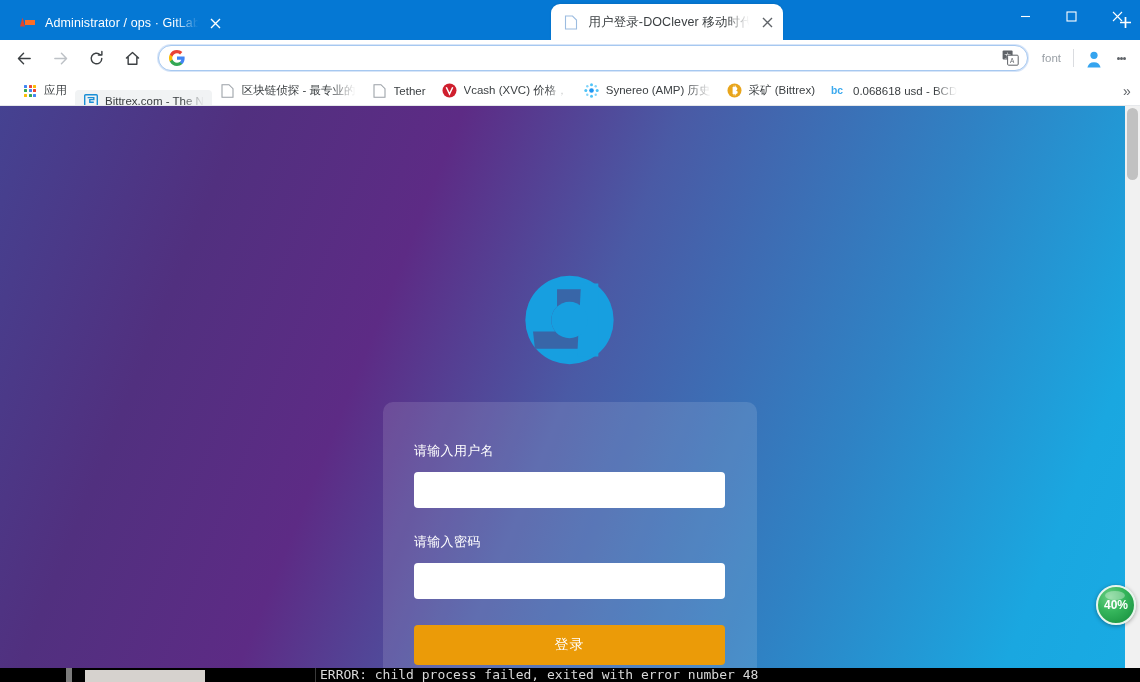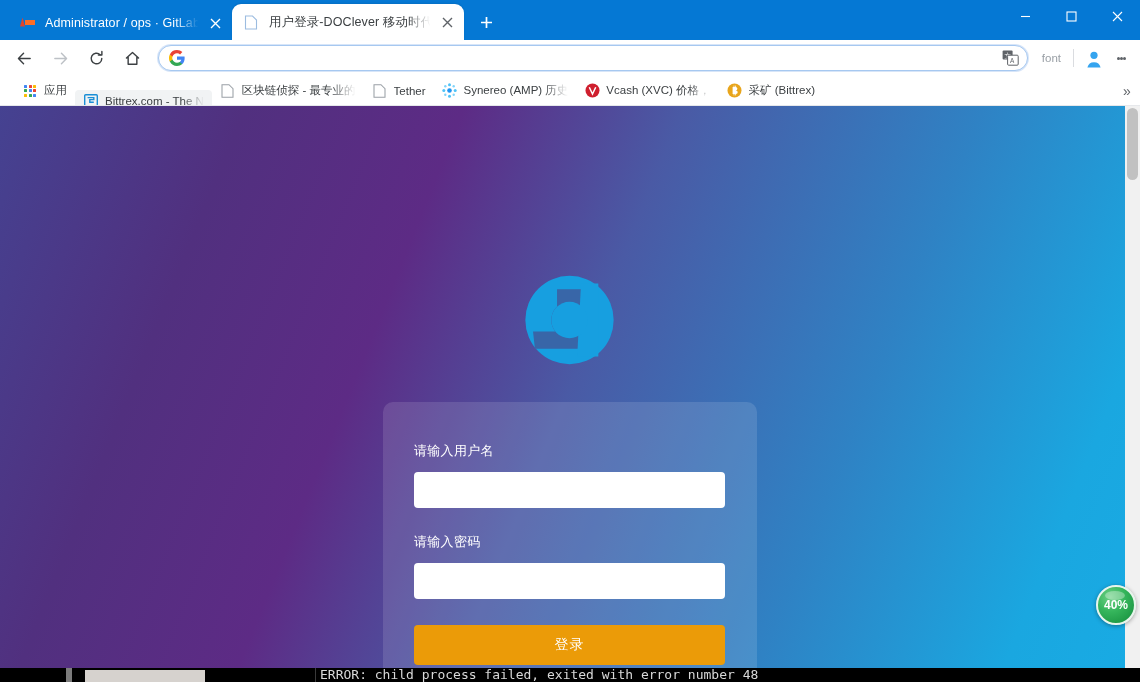--- a/index.html
+++ b/index.html
@@ -17,20 +17,21 @@
     background: #0c7cd5;
     display: flex; flex-direction: column;
   }
 
   
   .tabstrip {
     height: 40px; background: #0578d4;
     display: flex; align-items: flex-end;
     position: relative;
     padding-left: 8px;
+    justify-content: space-between;
   }
   .tab {
     height: 34px;
     display: flex; align-items: center;
     border-radius: 9px 9px 0 0;
     padding: 0 8px 0 11px;
     position: relative;
     cursor: default;
     max-width: 232px;
   }
@@ -476,55 +477,63 @@
         <svg width="13" height="14" viewBox="0 0 13 14">
             <path d="M1 0.7 H8 L12 4.7 V13.3 H1 Z" fill="#fff" stroke="#9aa0a6" stroke-width="1.05"></path>
           </svg>
       </span>
       <span class="bm-label nomask">Tether</span>
     </div>
 
     <div class="bm">
       <span class="bm-ico">
         <svg width="15" height="15" viewBox="0 0 15 15">
+          <circle cx="7.5" cy="7.5" r="7" fill="#cf1f2e"></circle>
+          <path d="M4.3 4.2 L7.5 11 L10.7 4.2" stroke="#fff" stroke-width="1.5" fill="none"></path>
+        </svg>
+      </span>
+      <span class="bm-label">Vcash (XVC) 价格，</span>
+    </div>
+
+    <div class="bm">
+      <span class="bm-ico">
+        <svg width="15" height="15" viewBox="0 0 15 15">
           <circle cx="7.5" cy="7.5" r="2.3" fill="#2196f3"></circle>
           <circle cx="7.5" cy="1.8" r="1.5" fill="#4fc3f7"></circle>
           <circle cx="7.5" cy="13.2" r="1.5" fill="#4fc3f7"></circle>
           <circle cx="1.8" cy="7.5" r="1.5" fill="#4fc3f7"></circle>
           <circle cx="13.2" cy="7.5" r="1.5" fill="#4fc3f7"></circle>
           <circle cx="3.3" cy="3.3" r="1.2" fill="#81d4fa"></circle>
           <circle cx="11.7" cy="11.7" r="1.2" fill="#81d4fa"></circle>
           <circle cx="11.7" cy="3.3" r="1.2" fill="#81d4fa"></circle>
           <circle cx="3.3" cy="11.7" r="1.2" fill="#81d4fa"></circle>
         </svg>
       </span>
       <span class="bm-label">Synereo (AMP) 历史</span>
     </div>
 
     <div class="bm">
       <span class="bm-ico">
         <svg width="15" height="15" viewBox="0 0 15 15">
-          <circle cx="7.5" cy="7.5" r="7" fill="#cf1f2e"></circle>
-          <path d="M4.3 4.2 L7.5 11 L10.7 4.2" stroke="#fff" stroke-width="1.5" fill="none"></path>
-        </svg>
-      </span>
-      <span class="bm-label">Vcash (XVC) 价格，</span>
-    </div>
-
-    <div class="bm">
-      <span class="bm-ico">
-        <svg width="15" height="15" viewBox="0 0 15 15">
           <circle cx="7.5" cy="7.5" r="7" fill="#e8a51c"></circle>
           <path d="M5.6 3.9 h3 a1.8 1.8 0 0 1 0 3.6 h-3 z M5.6 7.5 h3.3 a1.8 1.8 0 0 1 0 3.6 h-3.3 z" fill="#fff"></path>
           <path d="M7 2.6 V12.4 M8.6 2.6 V12.4" stroke="#fff" stroke-width="0.8"></path>
         </svg>
       </span>
       <span class="bm-label nomask">采矿 (Bittrex)</span>
     </div>
 
+    <div class="bm">
+      <span class="bm-ico">
+        <svg width="17" height="13" viewBox="0 0 17 13">
+          <text x="0" y="10.6" font-size="11" font-weight="bold" fill="#3ba9ee" font-family="Liberation Sans, sans-serif">bc</text>
+        </svg>
+      </span>
+      <span class="bm-label">0.068618 usd - BCD</span>
+    </div>
 
     <div class="bm-overflow">»</div>
   </div>
 
   <div class="viewport">
 
     <div class="brand-logo">
       <svg viewBox="0 0 100 100" width="97" height="96">
         <path d="M50 4 A46 46 0 1 0 50 96 A46 46 0 1 0 50 4 Z
                  M50 31 A19 19 0 1 1 50 69 A19 19 0 1 1 50 31 Z" fill="#179fe0" fill-rule="evenodd"></path>

